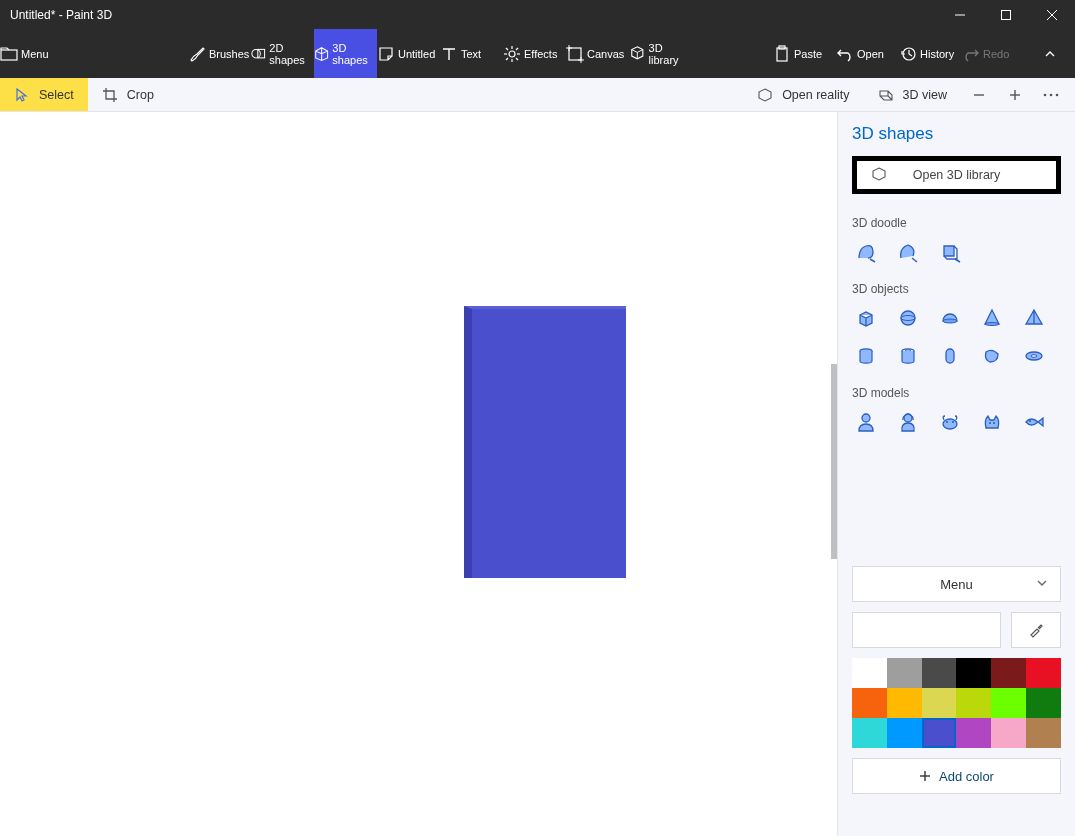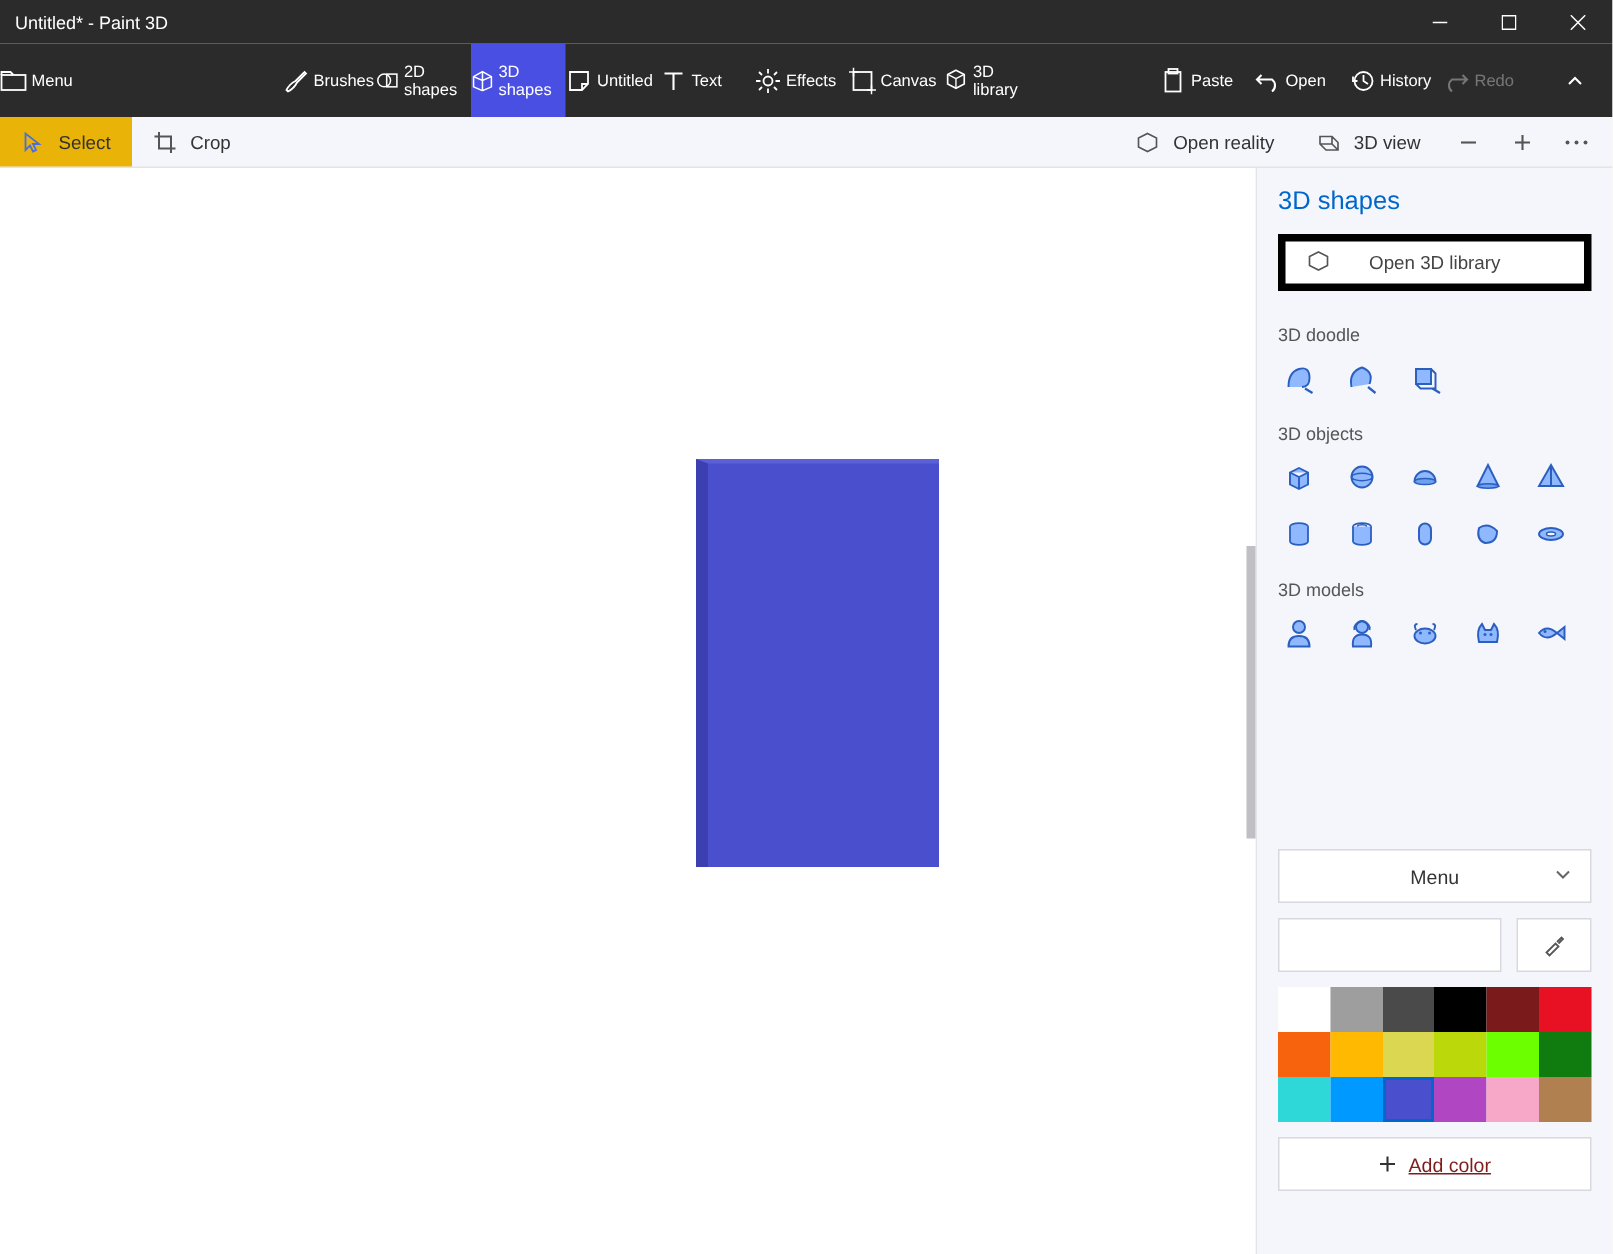--- a/index.html
+++ b/index.html
@@ -18,21 +18,21 @@
   .ribbon-item.wide { width:63px; }
   .ribbon-item.active { background:#4a4fe4; }
   .ribbon-item .ricon { width:18px; height:18px; display:flex; align-items:center; justify-content:center; }
   .ribbon-spacer { flex:1; }
   .ribbon-item.dim { opacity:0.35; }
   .ribbon-chevron { width:50px; display:flex; align-items:center; justify-content:center; }
 
   
   .subbar { height:34px; background:#f5f6fb; display:flex; align-items:center; font-size:12.5px; color:#333; border-bottom:1px solid #e3e3e8; }
   .subitem { display:flex; align-items:center; gap:9px; padding:0 14px; height:100%; }
-  .subitem.active { background:#eab308; }
+  .subitem.active { background:#fde047; }
   .subitem .sicon { width:16px; height:16px; display:flex; align-items:center; justify-content:center; color:#555; }
   .sub-spacer { flex:1; }
   .iconbtn { width:36px; height:100%; display:flex; align-items:center; justify-content:center; color:#555; }
 
   
   .body { display:flex; height:724px; }
   .canvas-area { flex:1; background:#fff; position:relative; }
   .canvas-shape {
     position:absolute; left:464px; top:194px; width:162px; height:272px;
     background:#4a4fce; border-left:8px solid #3c3fb0; border-top:3px solid #5b60d8;
@@ -54,21 +54,21 @@
   .material-dd { height:36px; border:1px solid #d8d8de; background:#fff; display:flex; align-items:center; justify-content:center; font-size:13px; color:#333; position:relative; margin-bottom:10px; }
   .material-dd .chev { position:absolute; right:12px; color:#666; }
   .color-row { display:flex; gap:10px; margin-bottom:10px; }
   .color-preview { flex:1; height:36px; border:1px solid #d8d8de; background:#fff; }
   .eyedrop { width:50px; height:36px; border:1px solid #d8d8de; background:#fff; display:flex; align-items:center; justify-content:center; }
 
   .palette { display:grid; grid-template-columns: repeat(6, 1fr); margin-bottom:10px; }
   .swatch { height:30px; }
   .swatch.sel { outline:2px solid #0066cc; outline-offset:-2px; position:relative; z-index:1; }
 
-  .addcolor { height:36px; border:1px solid #d8d8de; background:#fff; display:flex; align-items:center; justify-content:center; font-size:13px; color:#7f1d1d; gap:8px;text-decoration:underline; }
+  .addcolor { height:36px; border:1px solid #d8d8de; background:#fff; display:flex; align-items:center; justify-content:center; font-size:13px; color:#0c4a6e; gap:8px; }
 </style>
 </head>
 <body>
 
 <div class="titlebar">
   <div class="title">Untitled* - Paint 3D</div>
   <div class="winbtn">
     <svg viewBox="0 0 10 10">
         <line x1="0" y1="5" x2="10" y2="5" stroke="#fff" stroke-width="1"></line>
       </svg>

